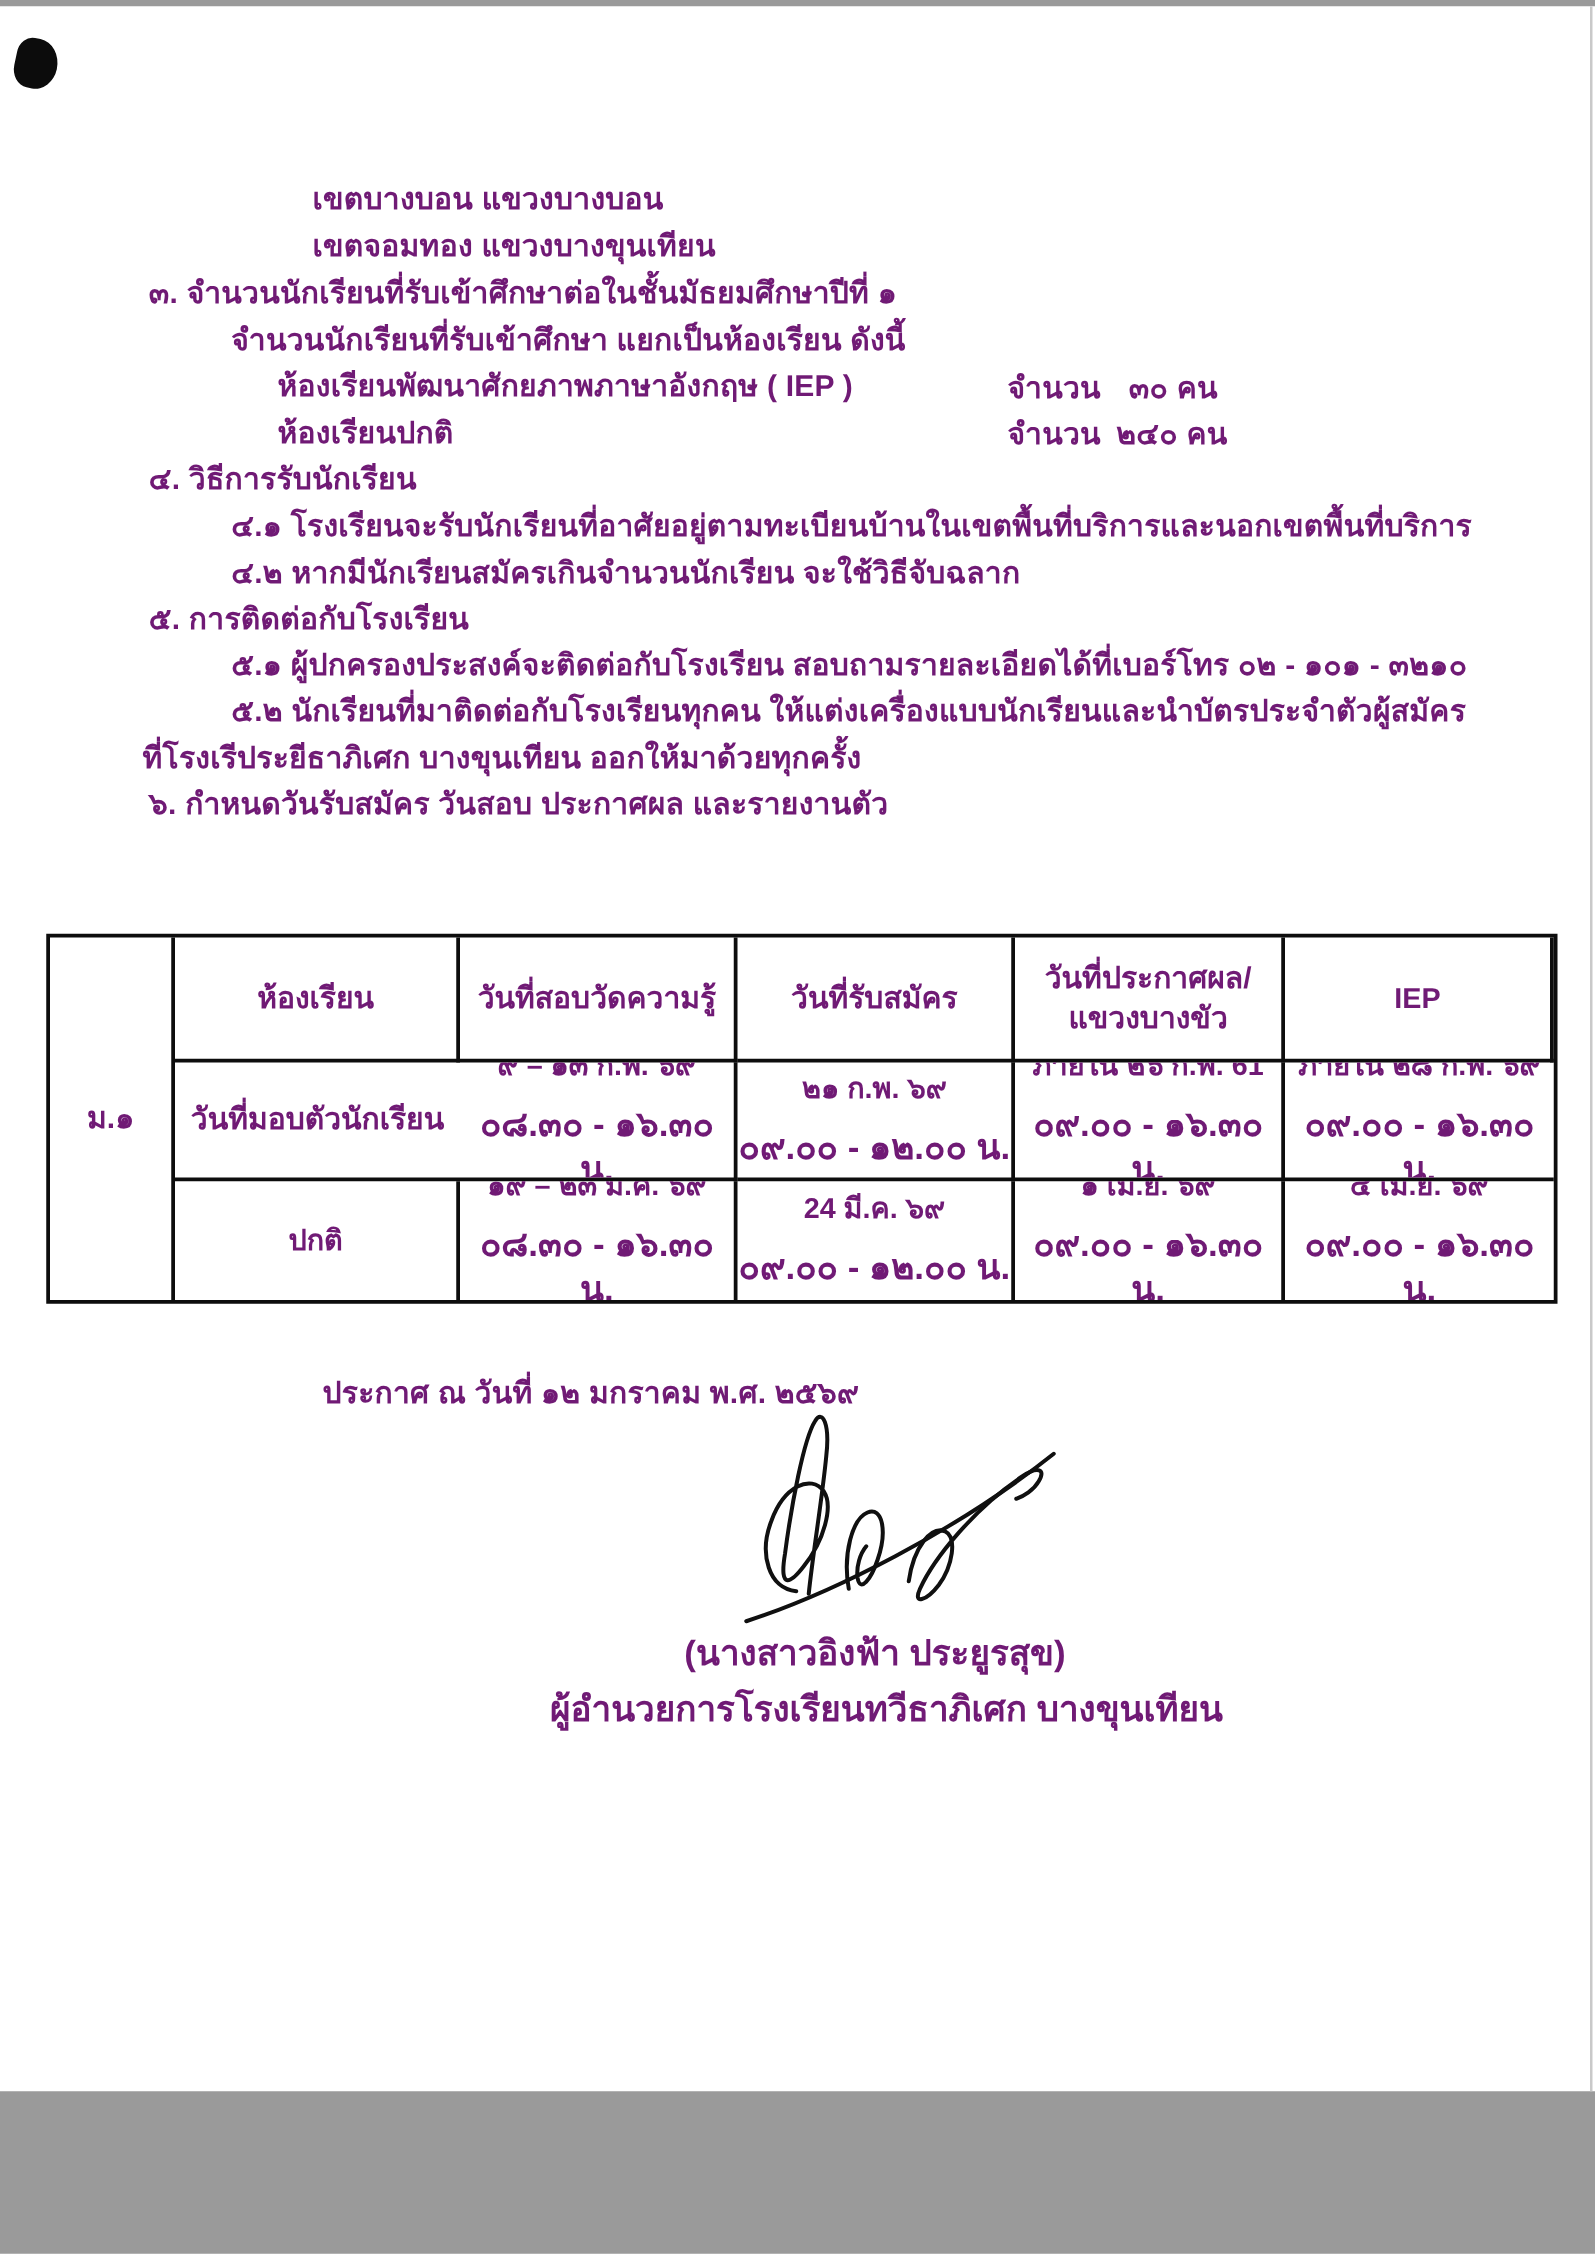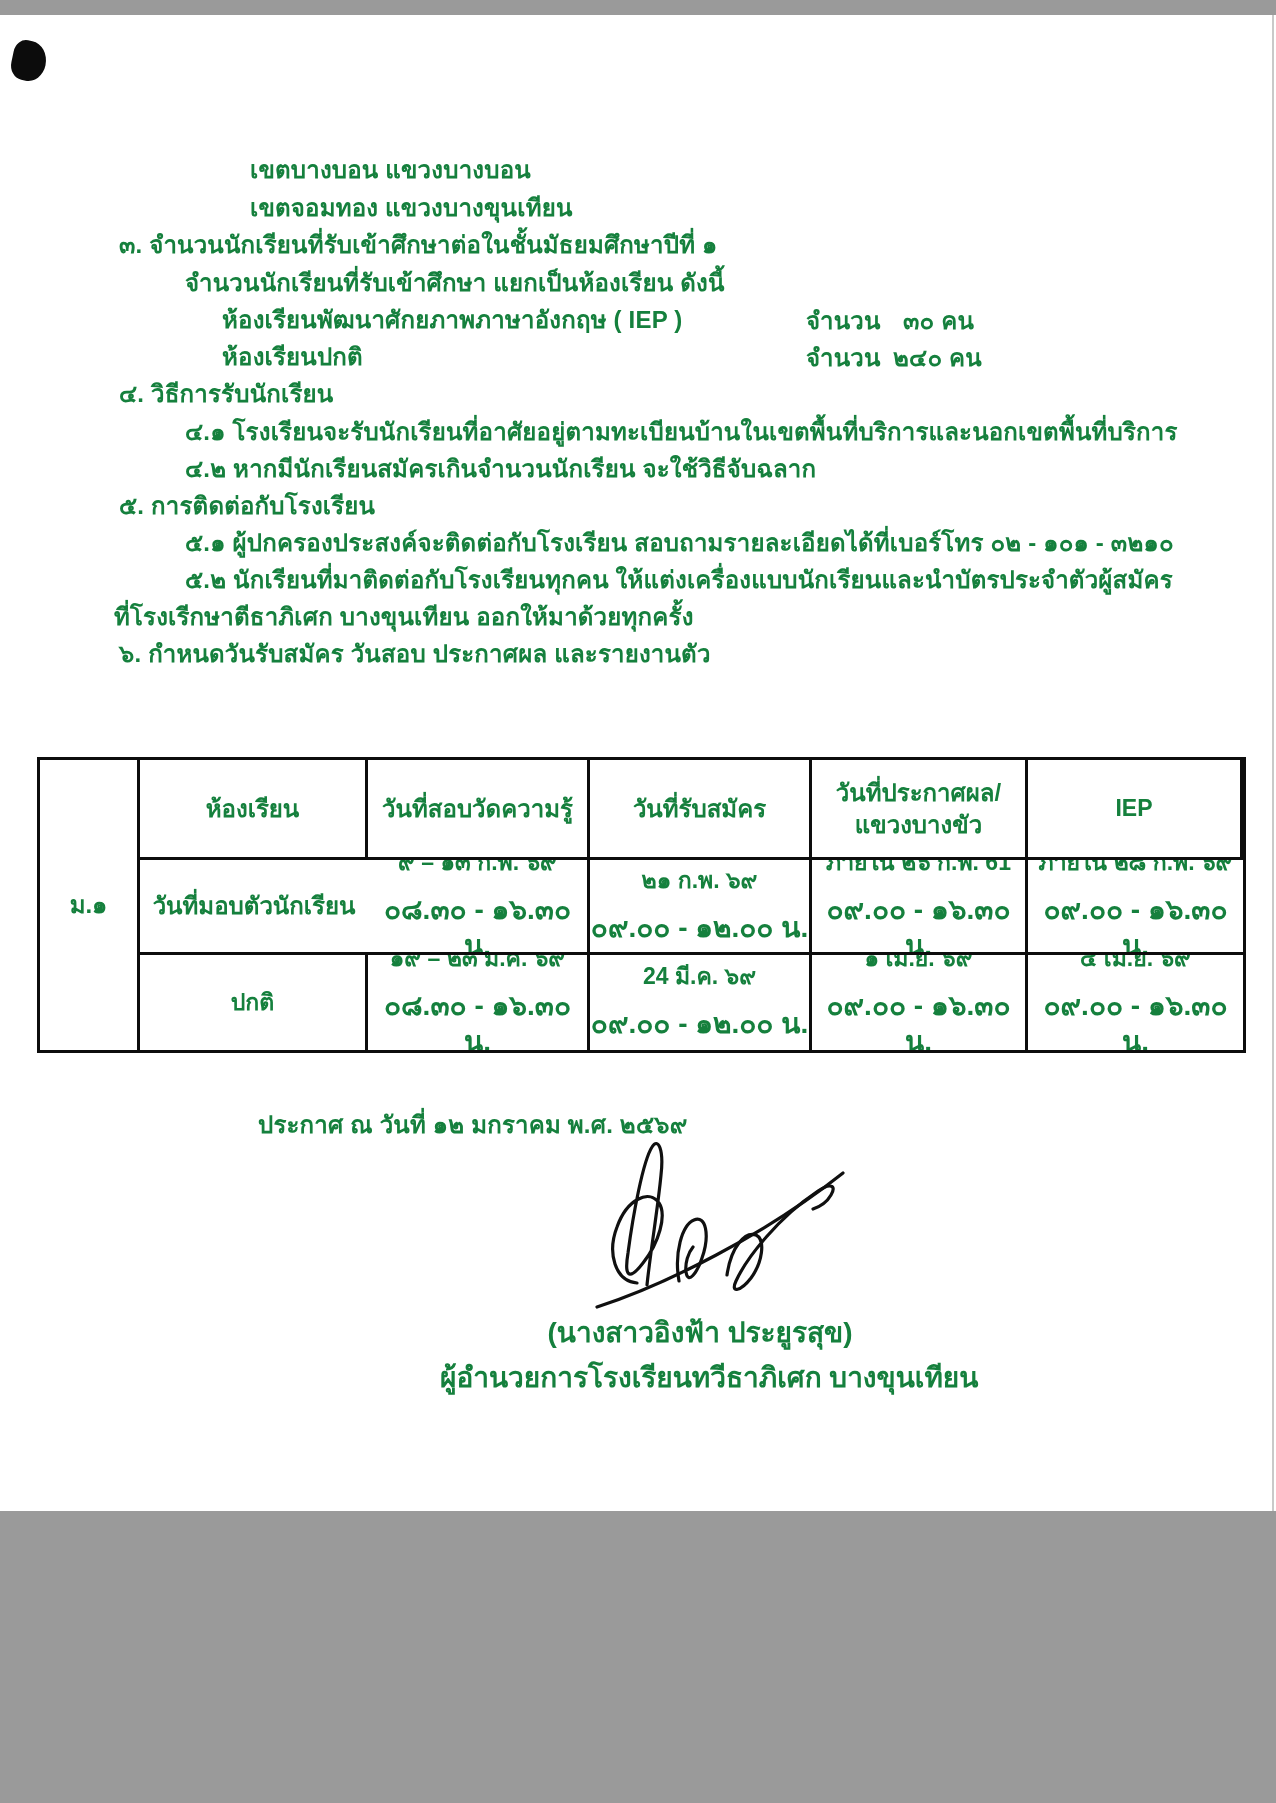--- a/index.html
+++ b/index.html
@@ -1,22 +1,22 @@
 <!DOCTYPE html>
 <html><head>
 <meta charset="utf-8">
 <style>
   html,body{margin:0;padding:0;background:#9a9a9a;}
   .page{
     position:relative;
-    width:1276px;height:1496px;
+    width:1276px;height:1668px;
     background:#ffffff;
-    margin:15px auto;
+    margin:5px auto;
     font-family:"Liberation Sans", sans-serif;
-    color:#15803d;
+    color:#701a75;
     overflow:hidden;
   }
   .line{
     position:absolute;
     font-size:24px;
     font-weight:bold;
     line-height:1.25;
     white-space:nowrap;
     letter-spacing:0.2px;
   }
@@ -103,21 +103,21 @@
   <div class="line" style="left:806px;top:328px;">จำนวน</div>
   <div class="line" style="left:893px;top:328px;">๒๔๐ คน</div>
 
   <div class="line" style="left:119px;top:364px;">๔. วิธีการรับนักเรียน</div>
   <div class="line" style="left:185px;top:402px;">๔.๑ โรงเรียนจะรับนักเรียนที่อาศัยอยู่ตามทะเบียนบ้านในเขตพื้นที่บริการและนอกเขตพื้นที่บริการ</div>
   <div class="line" style="left:185px;top:439px;">๔.๒ หากมีนักเรียนสมัครเกินจำนวนนักเรียน จะใช้วิธีจับฉลาก</div>
 
   <div class="line" style="left:119px;top:476px;">๕. การติดต่อกับโรงเรียน</div>
   <div class="line" style="left:185px;top:513px;">๕.๑ ผู้ปกครองประสงค์จะติดต่อกับโรงเรียน สอบถามรายละเอียดได้ที่เบอร์โทร ๐๒ - ๑๐๑ - ๓๒๑๐</div>
   <div class="line" style="left:185px;top:550px;">๕.๒ นักเรียนที่มาติดต่อกับโรงเรียนทุกคน ให้แต่งเครื่องแบบนักเรียนและนำบัตรประจำตัวผู้สมัคร</div>
-  <div class="line" style="left:114px;top:587px;">ที่โรงเรีกษาตีธาภิเศก บางขุนเทียน ออกให้มาด้วยทุกครั้ง</div>
+  <div class="line" style="left:114px;top:587px;">ที่โรงเรีประยีธาภิเศก บางขุนเทียน ออกให้มาด้วยทุกครั้ง</div>
 
   <div class="line" style="left:119px;top:624px;">๖. กำหนดวันรับสมัคร วันสอบ ประกาศผล และรายงานตัว</div>
 
   <div class="doc-table">
 
     <div class="cell level-cell">ม.๑</div>
 
     <div class="cell hdr">ห้องเรียน</div>
     <div class="cell hdr">วันที่สอบวัดความรู้</div>
     <div class="cell hdr">วันที่รับสมัคร</div>

